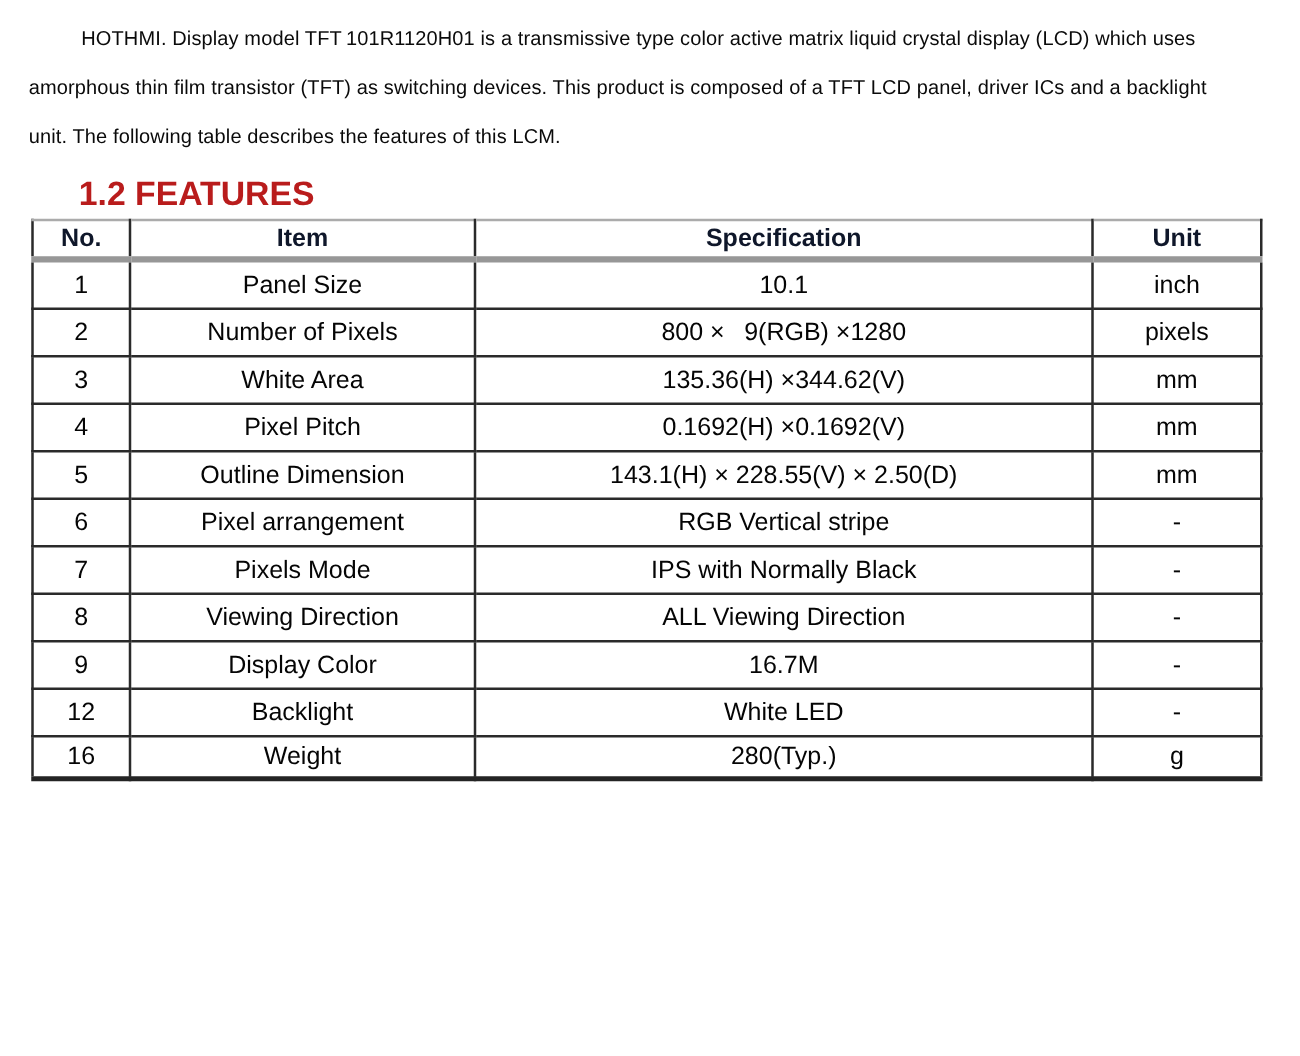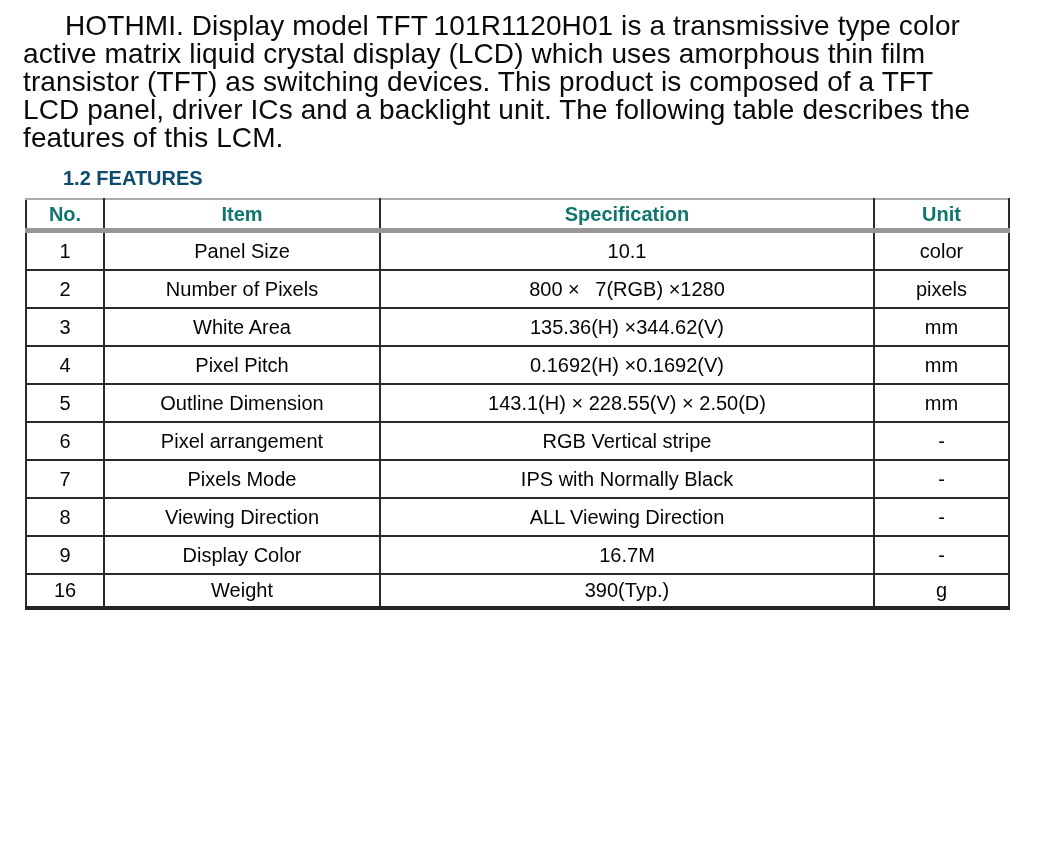--- a/index.html
+++ b/index.html
@@ -16,31 +16,31 @@
   }
   .page {
     position: relative;
     width: 1040px;
     height: 845px;
     background: #ffffff;
   }
   .intro {
     margin: 12px 28px 0 23px;
     width: 968px;
-    font-size: 28px;
-    line-height: 28px;
+    font-size: 16px;
+    line-height: 39px;
     text-indent: 42px;
     letter-spacing: 0.1px;
   }
   .heading {
     margin: 14px 0 0 63px;
-    font-size: 20px;
+    font-size: 27px;
     line-height: 25px;
     font-weight: bold;
-    color: #0c4a6e;
+    color: #b91c1c;
   }
   table.features {
     border-collapse: collapse;
     table-layout: fixed;
     margin: 7px 0 0 25px;
     width: 983px;
     background: #ffffff;
   }
   table.features col.c-no   { width: 78px; }
   table.features col.c-item { width: 276px; }
@@ -60,21 +60,21 @@
     overflow: hidden;
     white-space: nowrap;
   }
   table.features th {
     font-size: 20px;
     font-weight: bold;
     height: 25px;
     padding: 2px 0 1px 0;
     border-top: 2px solid #ababab;
     border-bottom: 5px solid #979797;
-    color: #0f766e;
+    color: #0f172a;
   }
   table.features td {
     font-size: 20px;
     font-weight: normal;
     height: 36px;
     border-top: 2px solid #2a2a2a;
     border-bottom: 2px solid #2a2a2a;
     color: #050505;
   }
   table.features tbody tr:first-child td {
@@ -106,26 +106,26 @@
         <th>Item</th>
         <th>Specification</th>
         <th>Unit</th>
       </tr>
     </thead>
     <tbody>
         <tr>
           <td>1</td>
           <td>Panel Size</td>
           <td>10.1</td>
-          <td>color</td>
+          <td>inch</td>
         </tr>
         <tr>
           <td>2</td>
           <td>Number of Pixels</td>
-          <td>800 ×  7(RGB) ×1280</td>
+          <td>800 ×  9(RGB) ×1280</td>
           <td>pixels</td>
         </tr>
         <tr>
           <td>3</td>
           <td>White Area</td>
           <td>135.36(H) ×344.62(V)</td>
           <td>mm</td>
         </tr>
         <tr>
           <td>4</td>
@@ -157,21 +157,27 @@
           <td>ALL Viewing Direction</td>
           <td>-</td>
         </tr>
         <tr>
           <td>9</td>
           <td>Display Color</td>
           <td>16.7M</td>
           <td>-</td>
         </tr>
         <tr>
+          <td>12</td>
+          <td>Backlight</td>
+          <td>White LED</td>
+          <td>-</td>
+        </tr>
+        <tr>
           <td>16</td>
           <td>Weight</td>
-          <td>390(Typ.)</td>
+          <td>280(Typ.)</td>
           <td>g</td>
         </tr>
       </tbody>
   </table>
 
 </div>
 
 </body></html>

